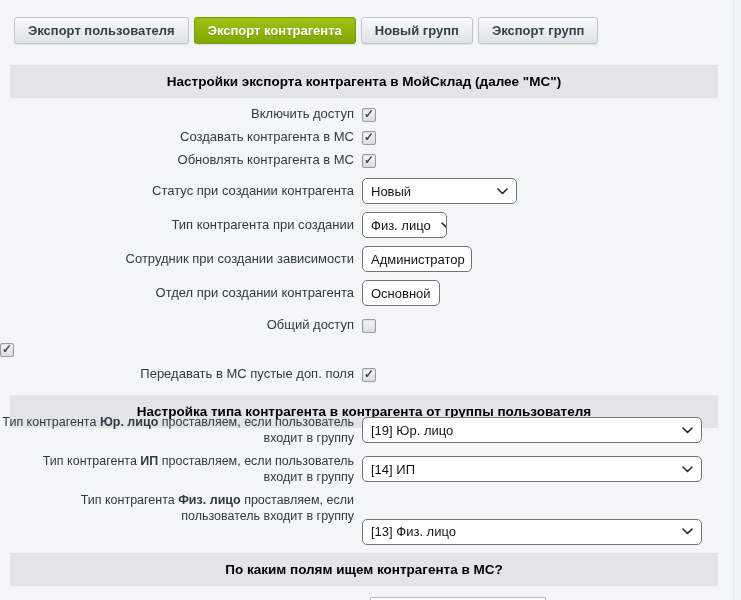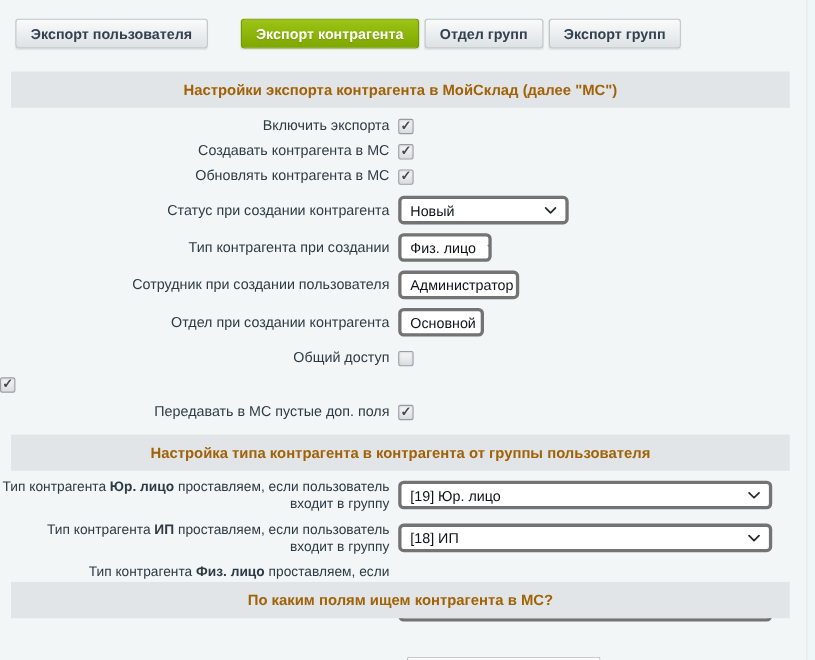--- a/index.html
+++ b/index.html
@@ -25,27 +25,26 @@
     font-size:13px; font-weight:bold; color:#33414f;
     background:linear-gradient(#fafbfb,#dde2e5);
     border:1px solid #bfc5c9; border-radius:3px;
     box-shadow:0 1px 1px rgba(0,0,0,0.08);
     white-space:nowrap; cursor:pointer;
   }
   .tab.active {
     background:linear-gradient(#9cc315,#7fa800);
     border-color:#749c00; color:#ffffff;
     text-shadow:0 1px 1px rgba(0,0,0,0.15);
-    margin-left:25px;
   }
 
   
   .section-header {
     position:absolute; left:10px; width:708px; height:33px;
-    background:#e1e5e7; color:#a16207;
+    background:#e1e5e7; color:#000000;
     font-size:13.5px; font-weight:bold;
     display:flex; align-items:center; justify-content:center;
     text-align:center;
   }
 
   
   .rows { position:absolute; left:0; width:741px; }
   .row { display:flex; align-items:center; }
   .row .lbl {
     flex:0 0 362px; text-align:right; padding-right:8px;
@@ -67,21 +66,21 @@
   }
   .checkbox.checked::after {
     content:"✓";
     position:absolute; left:1px; top:-2px;
     font-size:12px; font-weight:bold; color:#43484d;
   }
 
   
   .select {
     height:26px; background:#ffffff;
-    border:3px solid #737373; border-radius:5px;
+    border:1px solid #737373; border-radius:5px;
     display:flex; align-items:center; justify-content:space-between;
     padding:0 8px; font-size:13px; color:#101418;
     cursor:pointer; flex:0 0 auto; white-space:nowrap; overflow:hidden;
   }
   .select .chev { flex:0 0 auto; margin-left:10px; display:flex; }
 
   
   .bottom-sliver {
     position:absolute; left:370px; top:597px; width:176px; height:6px;
     background:#fdfdfd; border:1px solid #b8bcc0; border-bottom:none;
@@ -91,30 +90,30 @@
 </head>
 <body>
 
 <div class="page">
 
   <div class="right-strip"></div>
 
   <div class="tabs">
     <div class="tab">Экспорт пользователя</div>
     <div class="tab active">Экспорт контрагента</div>
-    <div class="tab">Отдел групп</div>
+    <div class="tab">Новый групп</div>
     <div class="tab">Экспорт групп</div>
   </div>
 
   <div class="section-header" style="top:65px;">Настройки экспорта контрагента в МойСклад (далее "МС")</div>
 
   <div class="rows" style="top:103px;">
 
     <div class="row chk">
-      <label class="lbl">Включить экспорта</label>
+      <label class="lbl">Включить доступ</label>
       <span class="checkbox checked"></span>
     </div>
 
     <div class="row chk">
       <label class="lbl">Создавать контрагента в МС</label>
       <span class="checkbox checked"></span>
     </div>
 
     <div class="row chk">
       <label class="lbl">Обновлять контрагента в МС</label>
@@ -139,21 +138,21 @@
         <span>Физ. лицо</span>
         <span class="chev">
           <svg width="11" height="7" viewBox="0 0 11 7">
               <path d="M1 1l4.5 4.5L10 1" fill="none" stroke="#26292c" stroke-width="1.6" stroke-linecap="round" stroke-linejoin="round"></path>
             </svg>
         </span>
       </div>
     </div>
 
     <div class="row sel">
-      <label class="lbl">Сотрудник при создании пользователя</label>
+      <label class="lbl">Сотрудник при создании зависимости</label>
       <div class="select" style="width:110px;">
         <span>Администратор</span>
 
       </div>
     </div>
 
     <div class="row sel">
       <label class="lbl">Отдел при создании контрагента</label>
       <div class="select" style="width:78px;">
         <span>Основной</span>
@@ -172,38 +171,38 @@
 
     <div class="row chk" style="margin-top:2px;">
       <label class="lbl">Передавать в МС пустые доп. поля</label>
       <span class="checkbox checked"></span>
     </div>
 
   </div>
 
   <div class="section-header" style="top:395px;">Настройка типа контрагента в контрагента от группы пользователя</div>
 
-  <div class="rows" style="top:428px;">
+  <div class="rows" style="top:408px;">
 
     <div class="row wide" style="margin-top:9px;">
       <label class="lbl"><span>Тип контрагента </span><b>Юр. лицо</b><span> проставляем, если пользователь входит в группу</span></label>
       <div class="select" style="width:340px;">
         <span>[19] Юр. лицо</span>
         <span class="chev">
           <svg width="11" height="7" viewBox="0 0 11 7">
               <path d="M1 1l4.5 4.5L10 1" fill="none" stroke="#26292c" stroke-width="1.6" stroke-linecap="round" stroke-linejoin="round"></path>
             </svg>
         </span>
       </div>
     </div>
 
     <div class="row wide">
       <label class="lbl"><span>Тип контрагента </span><b>ИП</b><span> проставляем, если пользователь входит в группу</span></label>
       <div class="select" style="width:340px;">
-        <span>[18] ИП</span>
+        <span>[14] ИП</span>
         <span class="chev">
           <svg width="11" height="7" viewBox="0 0 11 7">
               <path d="M1 1l4.5 4.5L10 1" fill="none" stroke="#26292c" stroke-width="1.6" stroke-linecap="round" stroke-linejoin="round"></path>
             </svg>
         </span>
       </div>
     </div>
 
     <div class="row wide">
       <label class="lbl"><span>Тип контрагента </span><b>Физ. лицо</b><span> проставляем, если пользователь входит в группу</span></label>
@@ -212,17 +211,17 @@
         <span class="chev">
           <svg width="11" height="7" viewBox="0 0 11 7">
               <path d="M1 1l4.5 4.5L10 1" fill="none" stroke="#26292c" stroke-width="1.6" stroke-linecap="round" stroke-linejoin="round"></path>
             </svg>
         </span>
       </div>
     </div>
 
   </div>
 
-  <div class="section-header" style="top:529px;">По каким полям ищем контрагента в МС?</div>
+  <div class="section-header" style="top:553px;">По каким полям ищем контрагента в МС?</div>
 
   <div class="bottom-sliver"></div>
 
 </div>
 
 </body></html>

